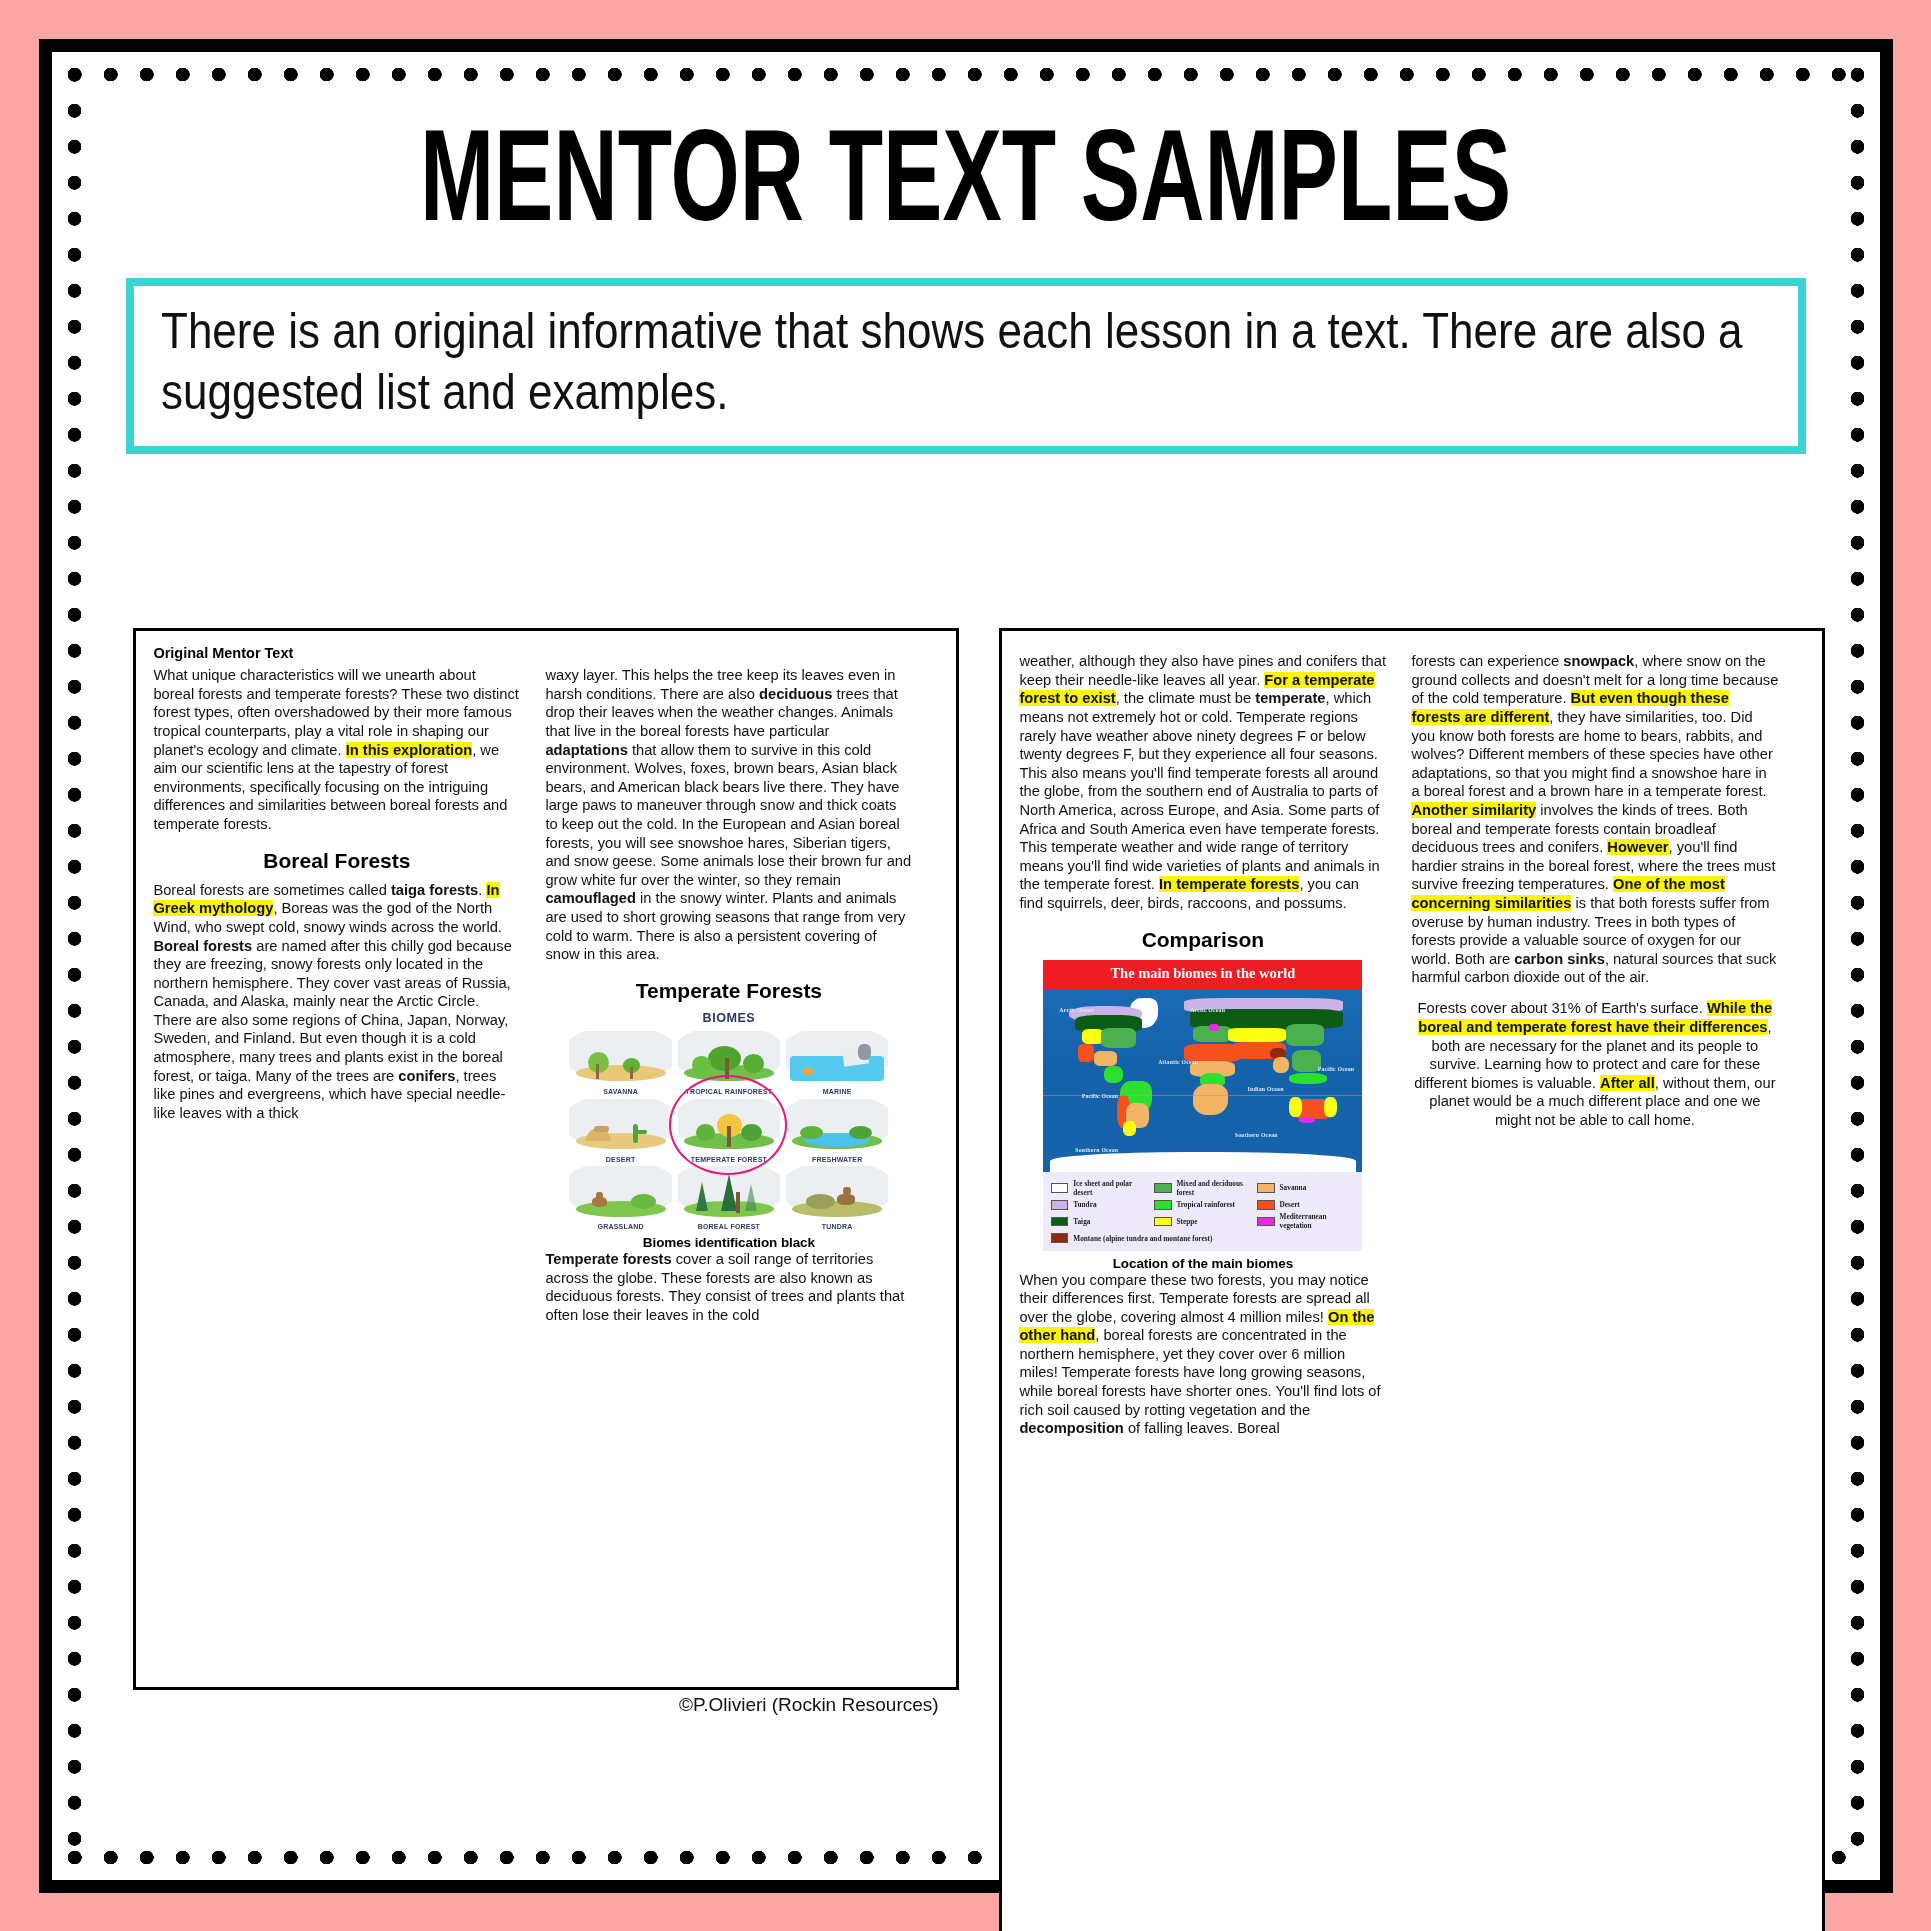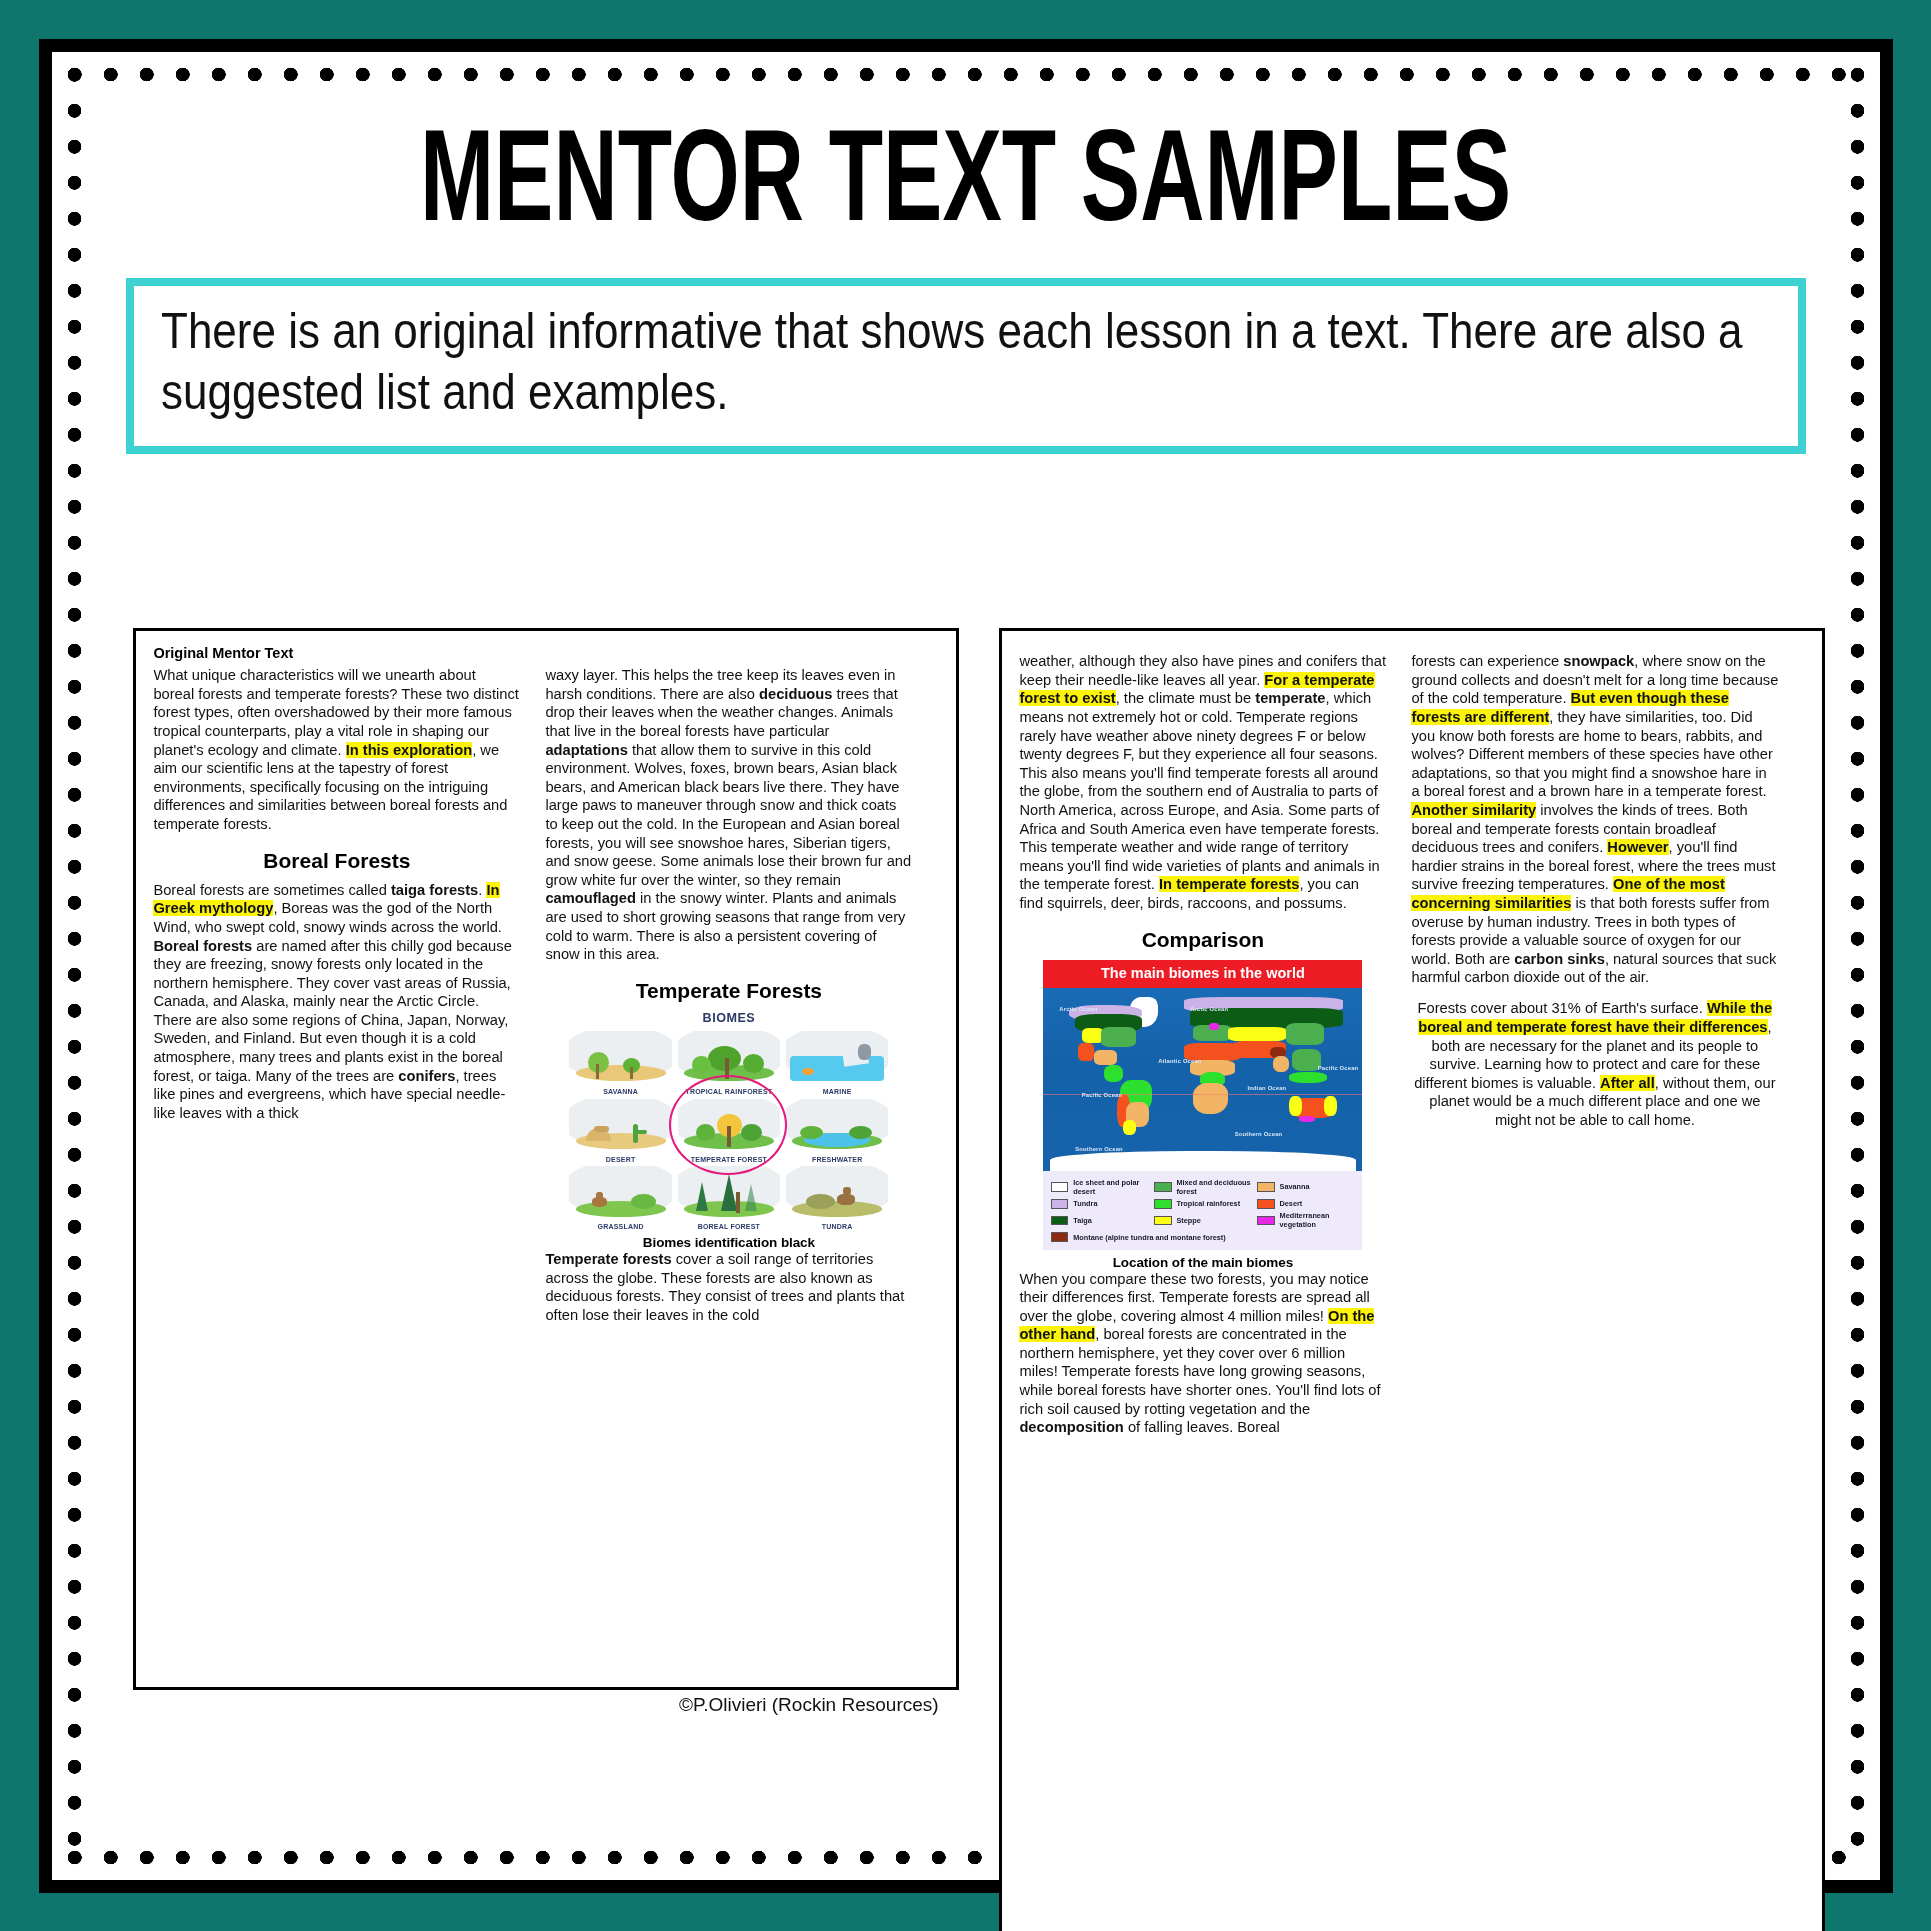--- a/index.html
+++ b/index.html
@@ -9,21 +9,21 @@
     height: 1931px;
     background: #ffffff;
     font-family: "Liberation Sans", sans-serif;
   }
 
   
   .poster {
     position: absolute;
     left: 0; top: 0;
     width: 1931px; height: 1931px;
-    background: #0f766e;
+    background: #fca5a5;
   }
   .outer-frame {
     position: absolute;
     left: 39px; top: 39px;
     width: 1854px; height: 1854px;
     border: 13.5px solid #000000;
     background: #ffffff;
   }
   
   .dotted-frame {
@@ -224,21 +224,21 @@
     position: absolute;
     border: 2.9px solid #e6187c;
     border-radius: 50%;
     width: 118px; height: 100px;
     left: 100px; top: 64px;
     pointer-events: none;
   }
   .cone { width: 0; height: 0; border-left: 6.8px solid transparent; border-right: 6.8px solid transparent; }
 
   
-  .worldmap { width: 319px; margin: 0 auto; }
+  .worldmap { width: 319px; margin: 0 auto; font-family: Liberation Serif, serif; }
   .map-banner {
     background: #ee1c25; color: #ffffff;
     text-align: center; font-weight: bold;
     font-size: 14.5px; padding: 5.8px 0 6.8px 0;
   }
   .map-body {
     position: relative; height: 183px;
     background: linear-gradient(#1a6bb5, #1462aa 40%, #1663ab 100%);
     overflow: hidden;
   }

